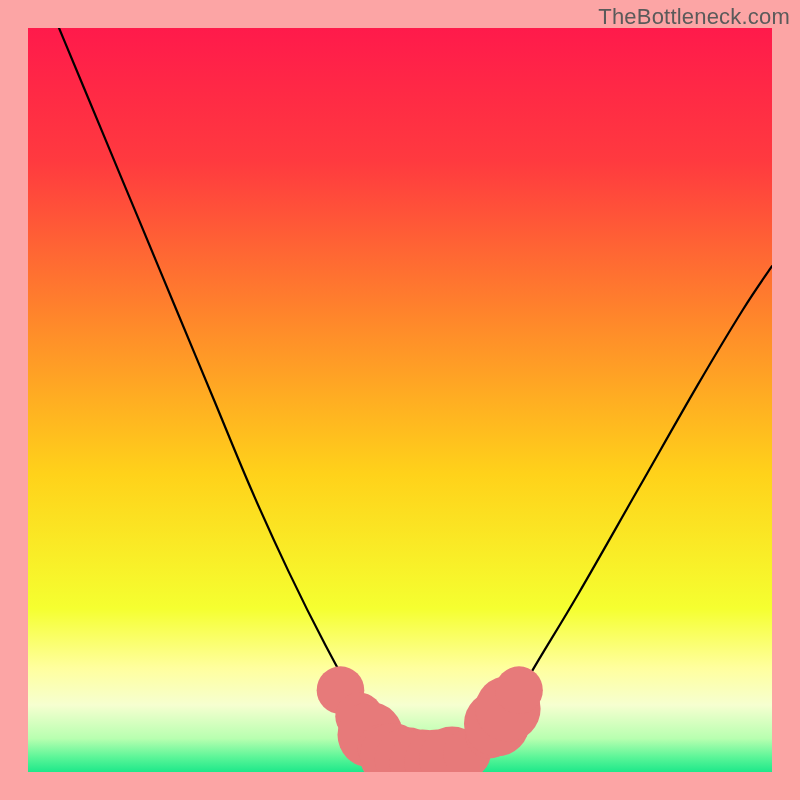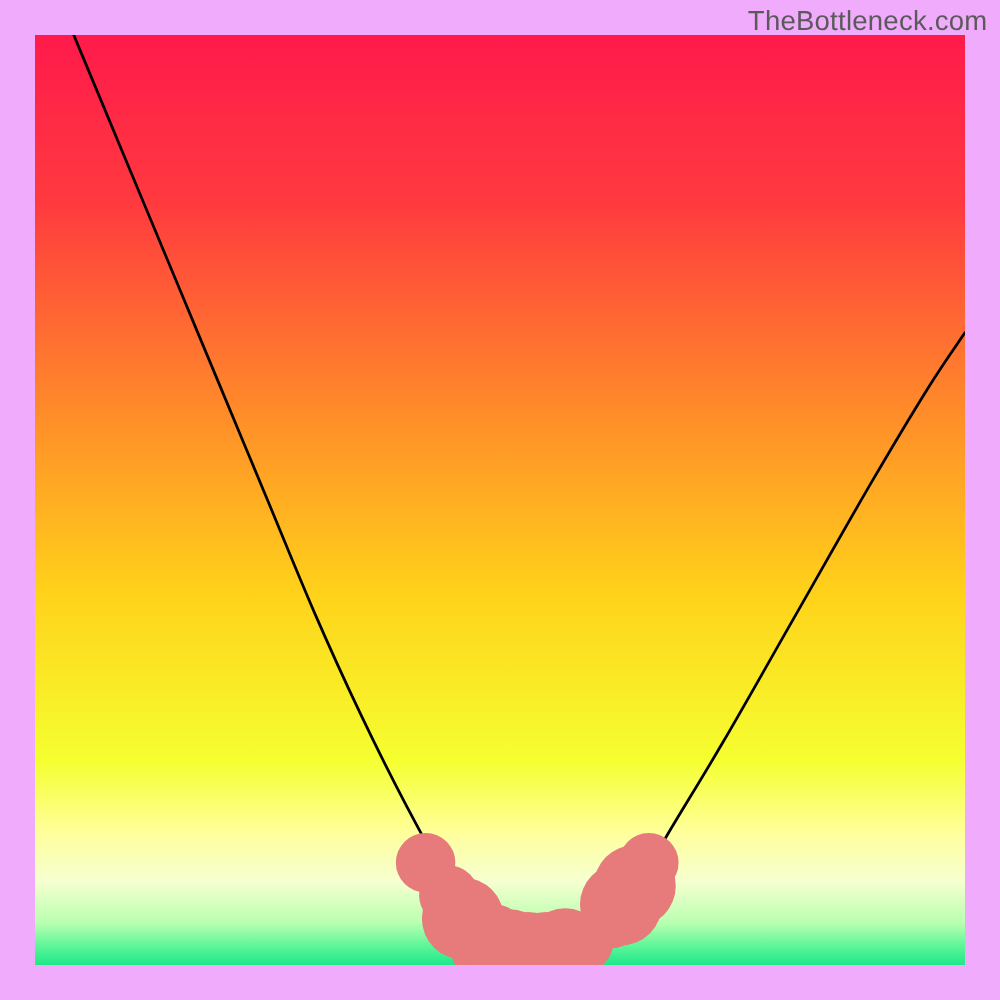--- a/index.html
+++ b/index.html
@@ -10,21 +10,21 @@
     background: #000;
     overflow: hidden;
     font-family: Arial, Helvetica, sans-serif;
   }
   .frame {
     position: absolute;
     left: 0;
     top: 0;
     width: 800px;
     height: 800px;
-    background: #f0abfc;
+    background: #fca5a5;
   }
   .attribution {
     position: absolute;
     top: 4px;
     right: 10px;
     color: #5a5a5a;
     font-size: 22px;
     font-weight: 400;
     letter-spacing: 0.2px;
     user-select: none;

